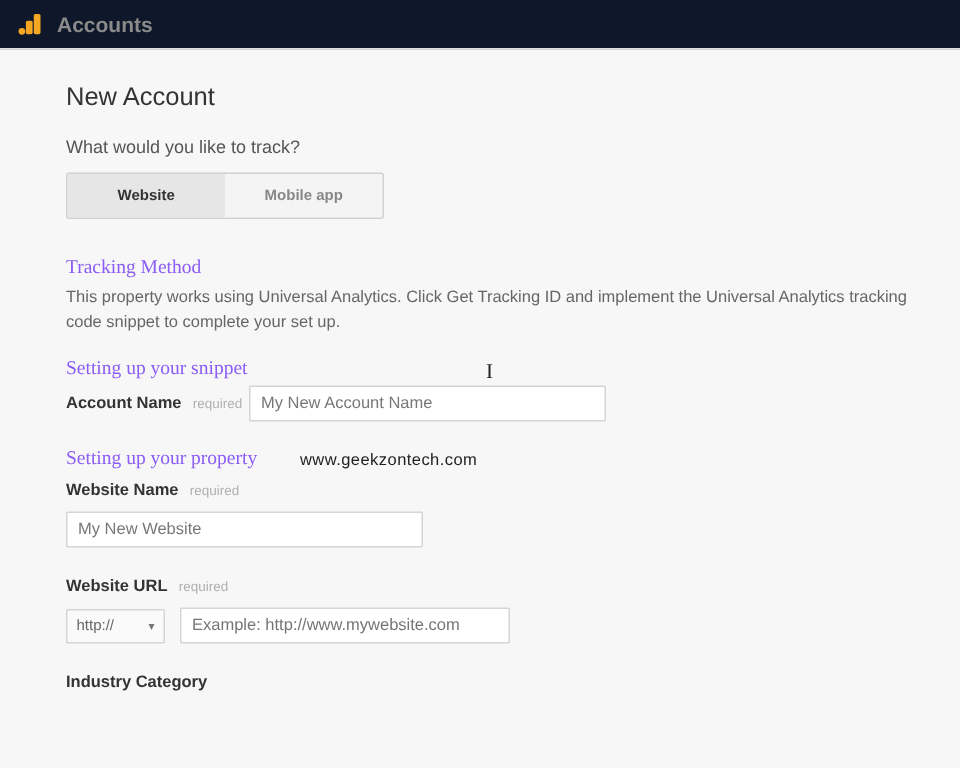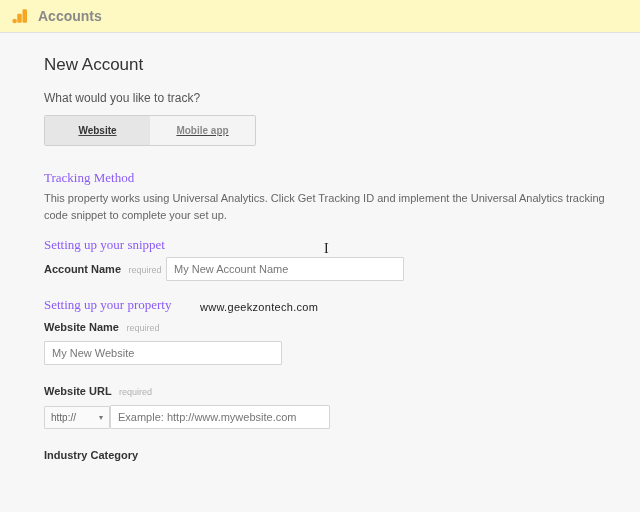--- a/index.html
+++ b/index.html
@@ -8,21 +8,21 @@
     width: 640px;
     height: 512px;
     font-family: Arial, sans-serif;
     background: #f7f7f7;
     color: #444;
     overflow: hidden;
     -webkit-font-smoothing: antialiased;
   }
   .header-bar {
     height: 32px;
-    background: #fef9c3;
+    background: #0f172a;
     border-bottom: 1px solid #e0e0e0;
     display: flex;
     align-items: center;
     padding: 0 12px;
     box-shadow: 0 2px 4px rgba(0,0,0,0.04);
   }
   .header-logo {
     width: 18px;
     height: 18px;
     margin-right: 8px;
@@ -51,21 +51,20 @@
     color: #555;
     margin-bottom: 10px;
   }
   .toggle {
     display: flex;
     width: 210px;
     border: 1px solid #d0d0d0;
     border-radius: 2px;
     overflow: hidden;
     margin-bottom: 24px;
-    text-decoration: underline;
   }
   .toggle > div {
     flex: 1;
     text-align: center;
     padding: 9px 0;
     font-size: 10px;
     font-weight: bold;
     cursor: pointer;
   }
   .toggle-active {
@@ -110,21 +109,21 @@
     border: 1px solid #d5d5d5;
     padding: 5px 7px;
     font-size: 11px;
     color: #777;
     background: #fff;
     border-radius: 1px;
     width: 238px;
     box-sizing: border-box;
   }
   .field-block { margin-bottom: 16px; }
-  .url-row { display: flex; align-items: center; }
+  .url-row { display: flex; gap: 10px; align-items: center; }
   .proto-select {
     border: 1px solid #d5d5d5;
     background: #fafafa;
     font-size: 10px;
     padding: 5px 6px;
     width: 52px;
     display: flex;
     align-items: center;
     justify-content: space-between;
     color: #666;

